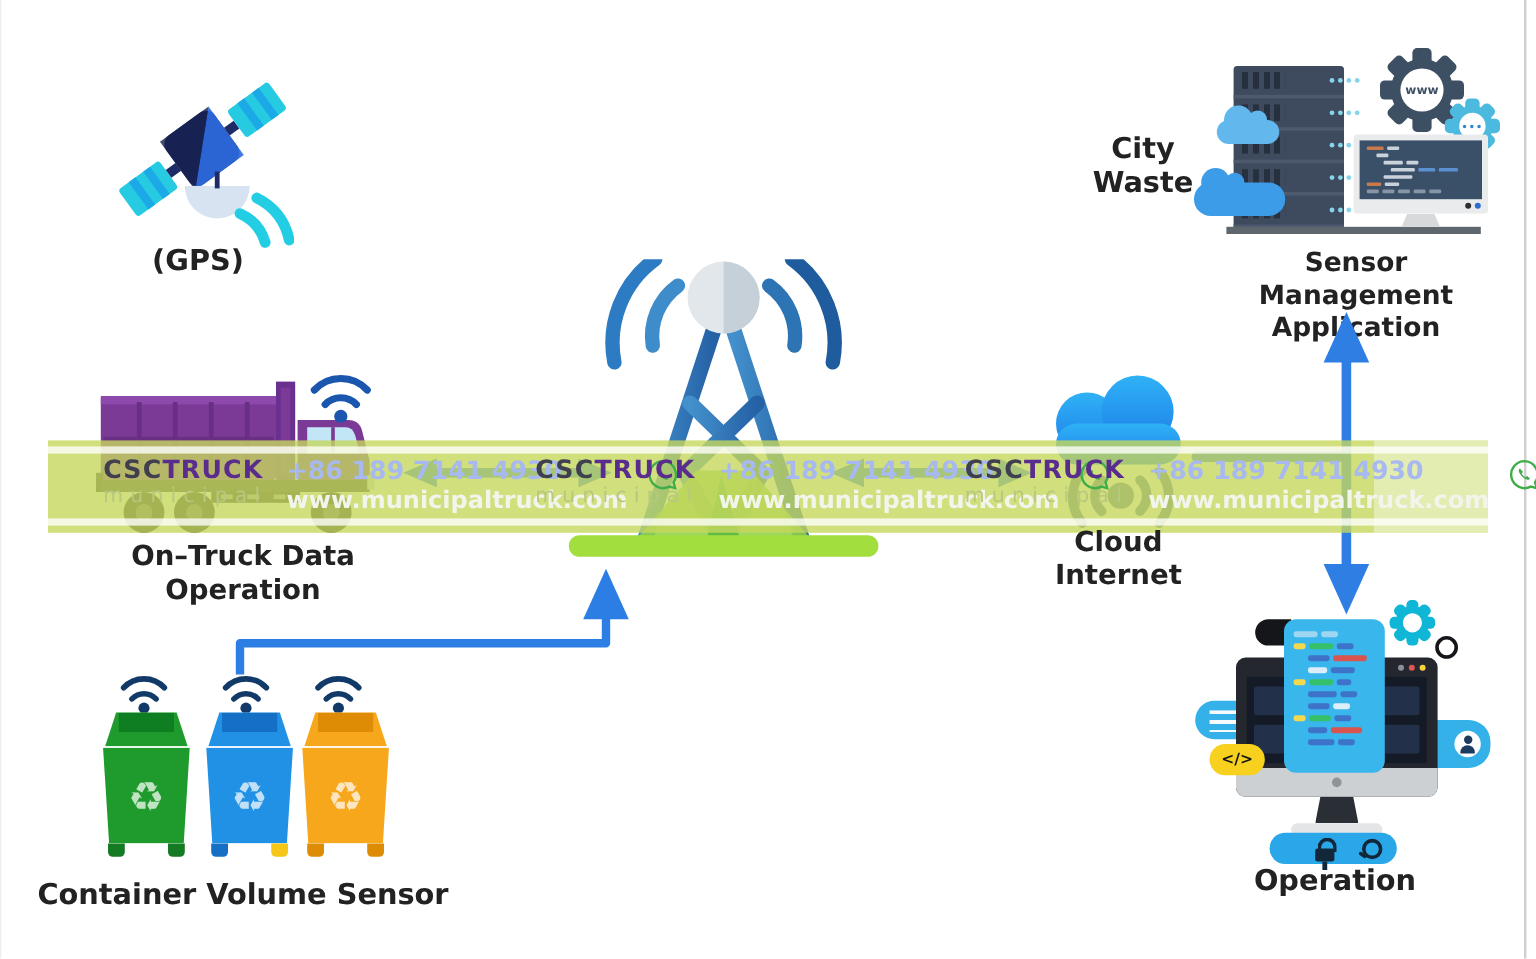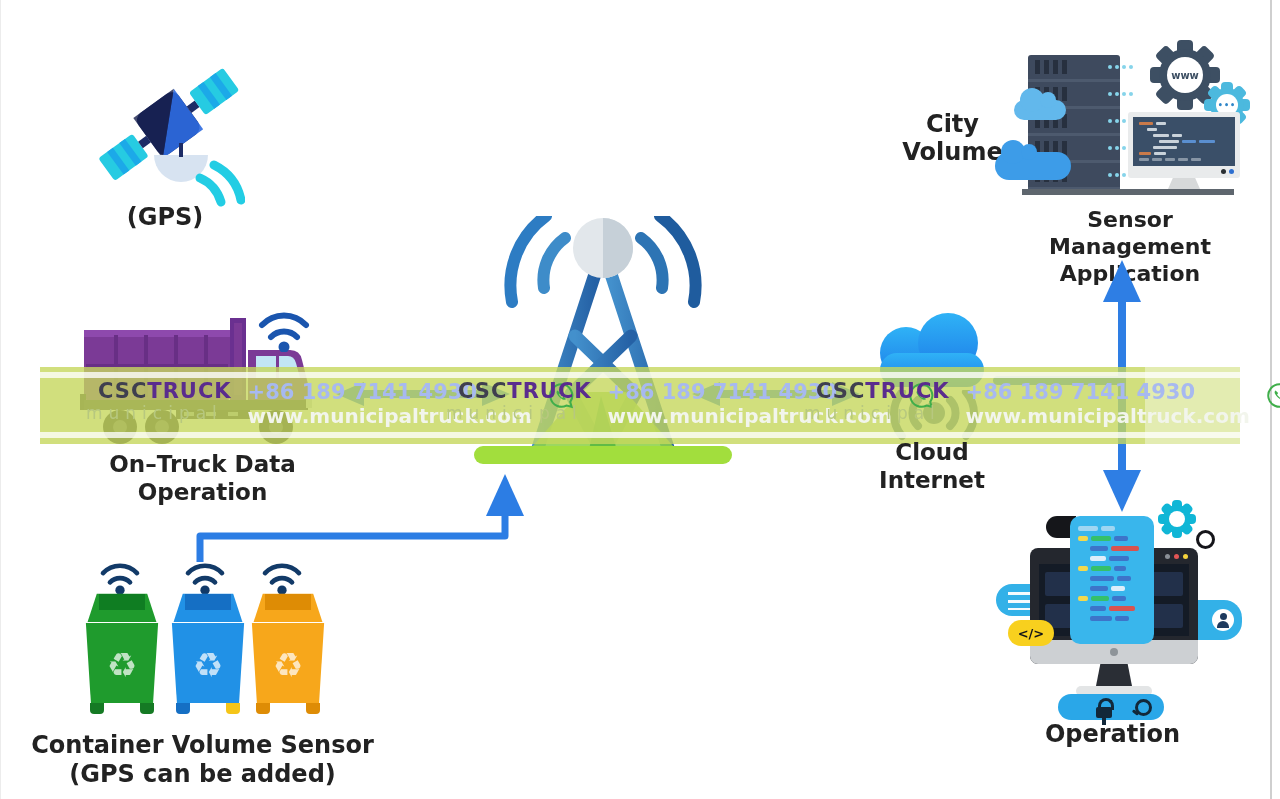--- a/index.html
+++ b/index.html
@@ -13,21 +13,21 @@
   
   .title{left:302px;top:22px;width:640px;text-align:center;color:#1c40d2;font-weight:800;
          font-size:28px;line-height:34px;letter-spacing:1px;}
 
   
   .band{left:40px;top:367px;width:1200px;height:77px;background:rgba(197,215,92,0.80);z-index:5;}
   .band .stripe{position:absolute;left:0;width:100%;height:6px;background:rgba(255,255,255,0.78);}
   .band .tail{position:absolute;right:0;top:0;width:95px;height:100%;background:rgba(255,255,255,0.40);}
   .wm{top:380px;z-index:6;display:flex;gap:16px;align-items:flex-start;}
   .wm-brand{font-size:21px;font-weight:800;letter-spacing:1px;line-height:22px;white-space:nowrap;}
-  .wm-csc{color:#3f3f4f;margin-left:12px;} .wm-trk{color:#5a2c8e;}
+  .wm-csc{color:#3f3f4f;} .wm-trk{color:#5a2c8e;}
   .wm-muni{font-size:17px;line-height:22px;letter-spacing:6px;color:#b7c87f;font-weight:400;}
   .wm-phone{font-size:21px;line-height:24px;color:#a7b9f0;font-weight:700;white-space:nowrap;}
   .wm-site{font-size:20px;line-height:24px;color:#f2f5ec;font-weight:600;white-space:nowrap;}
   .wa{width:27px;height:27px;margin-top:2px;}
 
   
   .gear{z-index:2;}
   .gear .tooth{position:absolute;border-radius:4px;}
   .gear .core{position:absolute;border-radius:50%;}
   .gear .hole{position:absolute;border-radius:50%;background:#fff;display:flex;
@@ -126,21 +126,21 @@
       <rect x="125" y="66" width="7" height="28" fill="#1ca9e8"></rect>
       <rect x="140" y="66" width="7" height="28" fill="#1ca9e8"></rect>
     </g>
     <path d="M64,110 A27,27 0 0 0 118,110 Z" fill="#d7e3f1"></path>
     <path d="M91,98 L91,112" stroke="#1d2c66" stroke-width="4"></path>
     <path d="M110,133 Q126,140 131,157" stroke="#23cde4" stroke-width="9" fill="none" stroke-linecap="round"></path>
     <path d="M124,120 Q146,131 151,155" stroke="#23cde4" stroke-width="9" fill="none" stroke-linecap="round"></path>
   </svg>
   <div class="abs lbl" style="left:95px;top:203px;width:140px;font-size:24px;">(GPS)</div>
 
-  <div class="abs lbl" style="left:880px;top:110px;width:145px;font-size:24px;">City Volume</div>
+  <div class="abs lbl" style="left:880px;top:110px;width:145px;font-size:24px;">City Waste</div>
   <div class="abs rack">
     <div class="unit">
         <i class="slots"></i>
         <i class="dots"></i>
       </div>
     <div class="unit">
         <i class="slots"></i>
         <i class="dots"></i>
       </div>
     <div class="unit">
@@ -381,21 +381,20 @@
     <div class="body" style="background:#f7a71b;">
       <span class="recy">♻</span>
       </div>
     <div class="feet">
         <i style="left:10px;background:#de8c05;"></i>
         <i style="right:10px;background:#de8c05;"></i>
       </div>
   </div>
   <div class="abs lbl" style="left:30px;top:731px;width:345px;font-size:24px;line-height:29px;">
     <div>Container Volume Sensor</div>
-    <div>(GPS can be added)</div>
   </div>
 
   <div class="abs pill" style="left:996px;top:584px;width:62px;height:32px;">
       <span class="lines"></span>
     </div>
   <div class="abs pill" style="left:1152px;top:600px;width:90px;height:40px;">
       <span class="lines" style="top:11px"></span>
     <span class="person"></span>
     </div>
   <div class="abs opmon">

